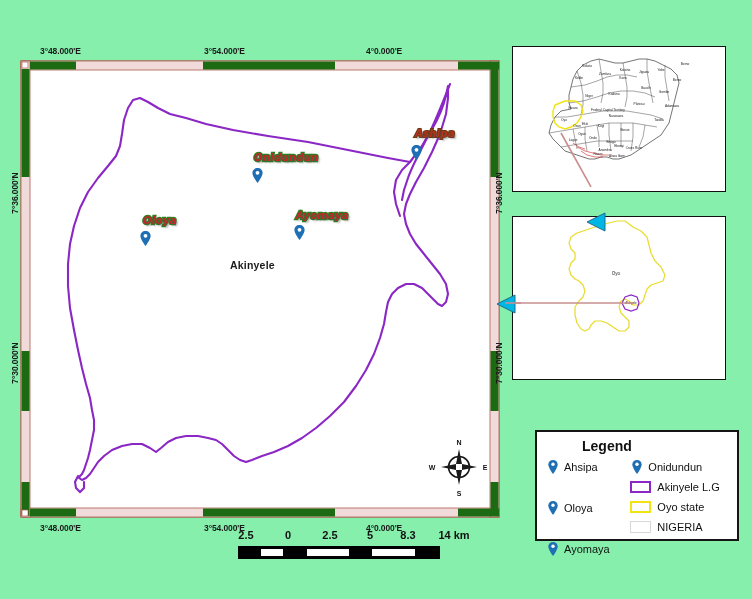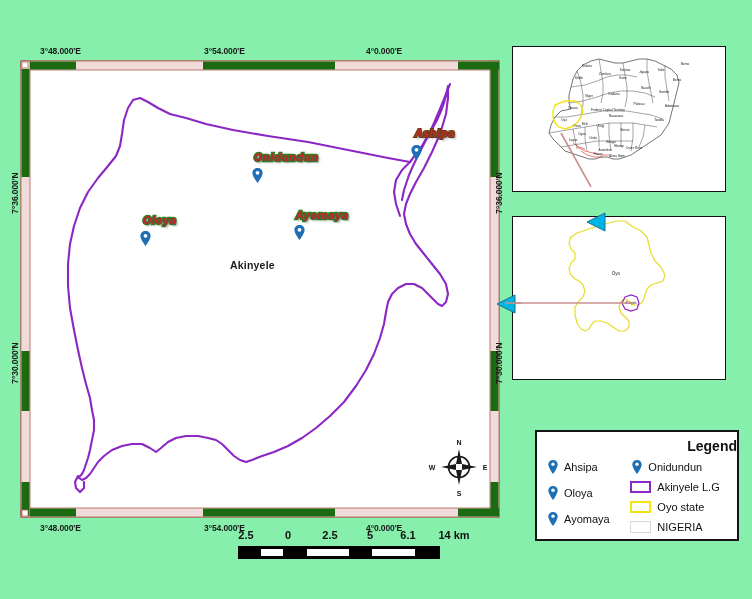--- a/index.html
+++ b/index.html
@@ -108,34 +108,35 @@
   
   #legend {
     position: absolute;
     left: 535px; top: 430px;
     width: 204px; height: 111px;
     background: #ffffff;
     border: 2.2px solid #151515;
     box-sizing: border-box;
   }
   .legend-title {
-    text-align: right;
+    text-align: left;
     font-size: 14px;
     font-weight: bold;
     color: #111;
     margin-top: 6px;
     font-family: "Liberation Sans", sans-serif;
+    margin-left: 45px;
   }
   .legend-cols {
     display: flex;
     margin-top: 4px;
     padding: 0 8px;
   }
   .legend-col { display: flex; flex-direction: column; }
-  .legend-col-left { width: 88px; gap: 9px; }
+  .legend-col-left { width: 88px; gap: 24px; }
   .legend-col-right { width: 104px; gap: 3px; }
   .legend-row {
     display: flex;
     align-items: center;
     gap: 6px;
     height: 17px;
   }
   .legend-label {
     font-size: 11px;
     color: #111;
@@ -376,21 +377,21 @@
       <text x="57" y="34" font-size="7" font-weight="bold" text-anchor="middle" font-family="Liberation Sans, sans-serif" fill="#111">E</text>
     </svg>
   </div>
 
   <div id="scalebar">
     <div class="scale-nums">
       <div class="scale-num" style="left:14px;">2.5</div>
       <div class="scale-num" style="left:56px;">0</div>
       <div class="scale-num" style="left:98px;">2.5</div>
       <div class="scale-num" style="left:138px;">5</div>
-      <div class="scale-num" style="left:176px;">6.1</div>
+      <div class="scale-num" style="left:176px;">8.3</div>
       <div class="scale-num" style="left:222px;">14 km</div>
     </div>
     <div class="scale-bar-box">
       <div class="scale-seg-w" style="left:22px; width:22px;"></div>
       <div class="scale-seg-w" style="left:68px; width:42px;"></div>
       <div class="scale-seg-w" style="left:133px; width:43px;"></div>
     </div>
   </div>
 
   <div class="inset" id="inset-nigeria">

